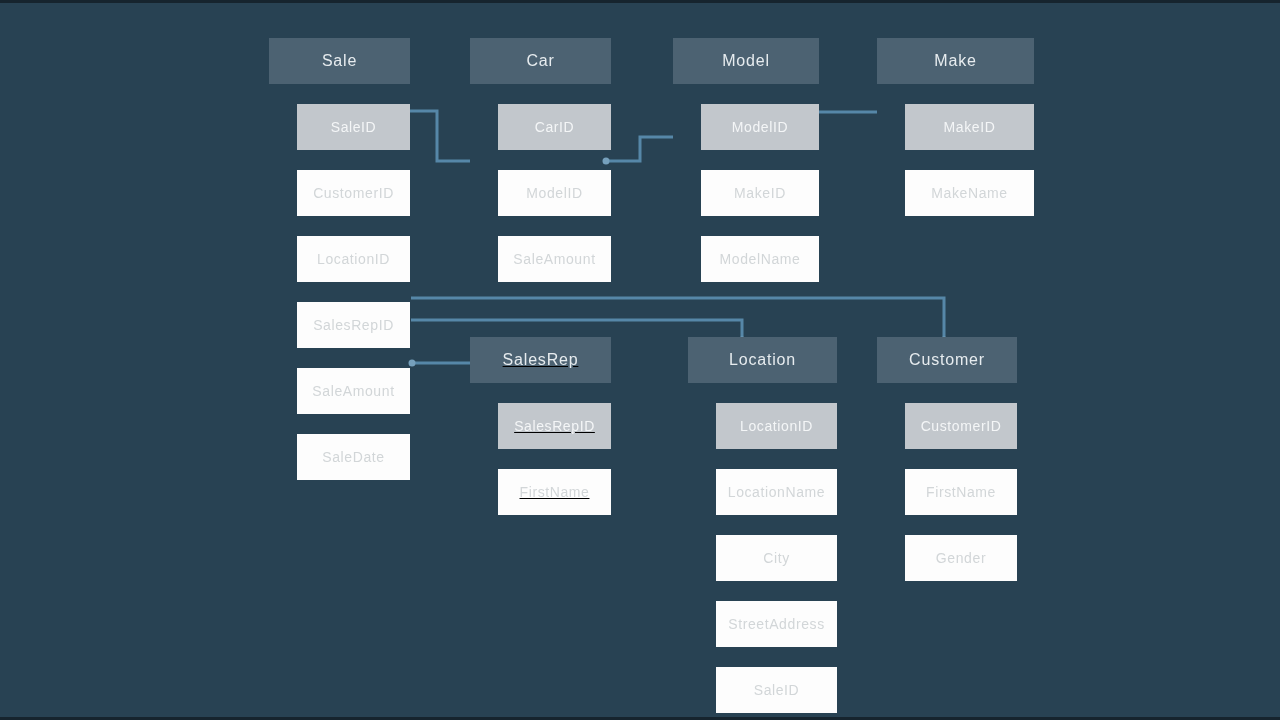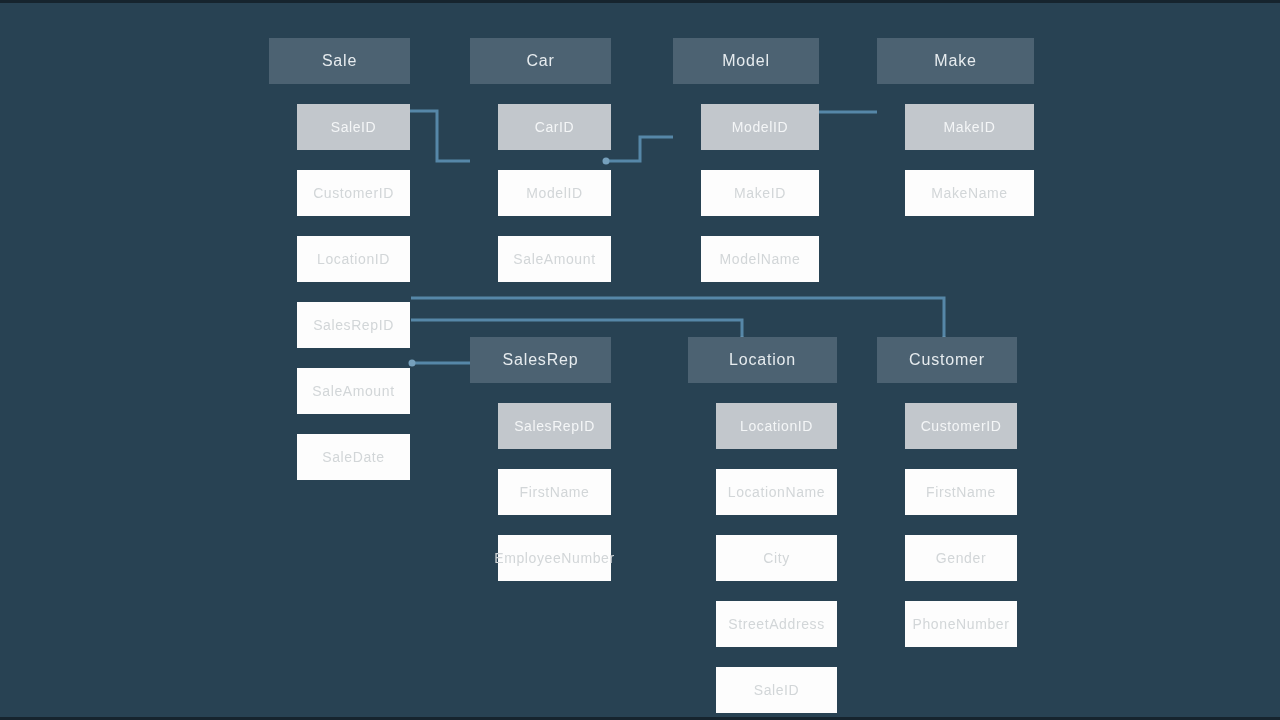--- a/index.html
+++ b/index.html
@@ -91,34 +91,32 @@
     <div class="tbl-header">Model</div>
   <div class="tbl-row key">ModelID</div>
       <div class="tbl-row">MakeID</div>
       <div class="tbl-row">ModelName</div>
     </div>
     <div class="db-table" style="left: 877px; top: 38px; width: 157px;">
     <div class="tbl-header">Make</div>
   <div class="tbl-row key">MakeID</div>
       <div class="tbl-row">MakeName</div>
     </div>
-    <div class="db-table" style="left: 470px; top: 337px; width: 141px;">
+    <div class="db-table" style="left: 470px; top: 337px; width: 141px; text-decoration: underline;">
     <div class="tbl-header">SalesRep</div>
   <div class="tbl-row key">SalesRepID</div>
       <div class="tbl-row">FirstName</div>
-      <div class="tbl-row">EmployeeNumber</div>
     </div>
     <div class="db-table" style="left: 673px; top: 337px; width: 149px; padding-left: 15px;">
     <div class="tbl-header">Location</div>
   <div class="tbl-row key">LocationID</div>
       <div class="tbl-row">LocationName</div>
       <div class="tbl-row">City</div>
       <div class="tbl-row">StreetAddress</div>
       <div class="tbl-row">SaleID</div>
     </div>
     <div class="db-table" style="left: 877px; top: 337px; width: 140px;">
     <div class="tbl-header">Customer</div>
   <div class="tbl-row key">CustomerID</div>
       <div class="tbl-row">FirstName</div>
       <div class="tbl-row">Gender</div>
-      <div class="tbl-row">PhoneNumber</div>
     </div>
   </div>
 
 </body></html>

